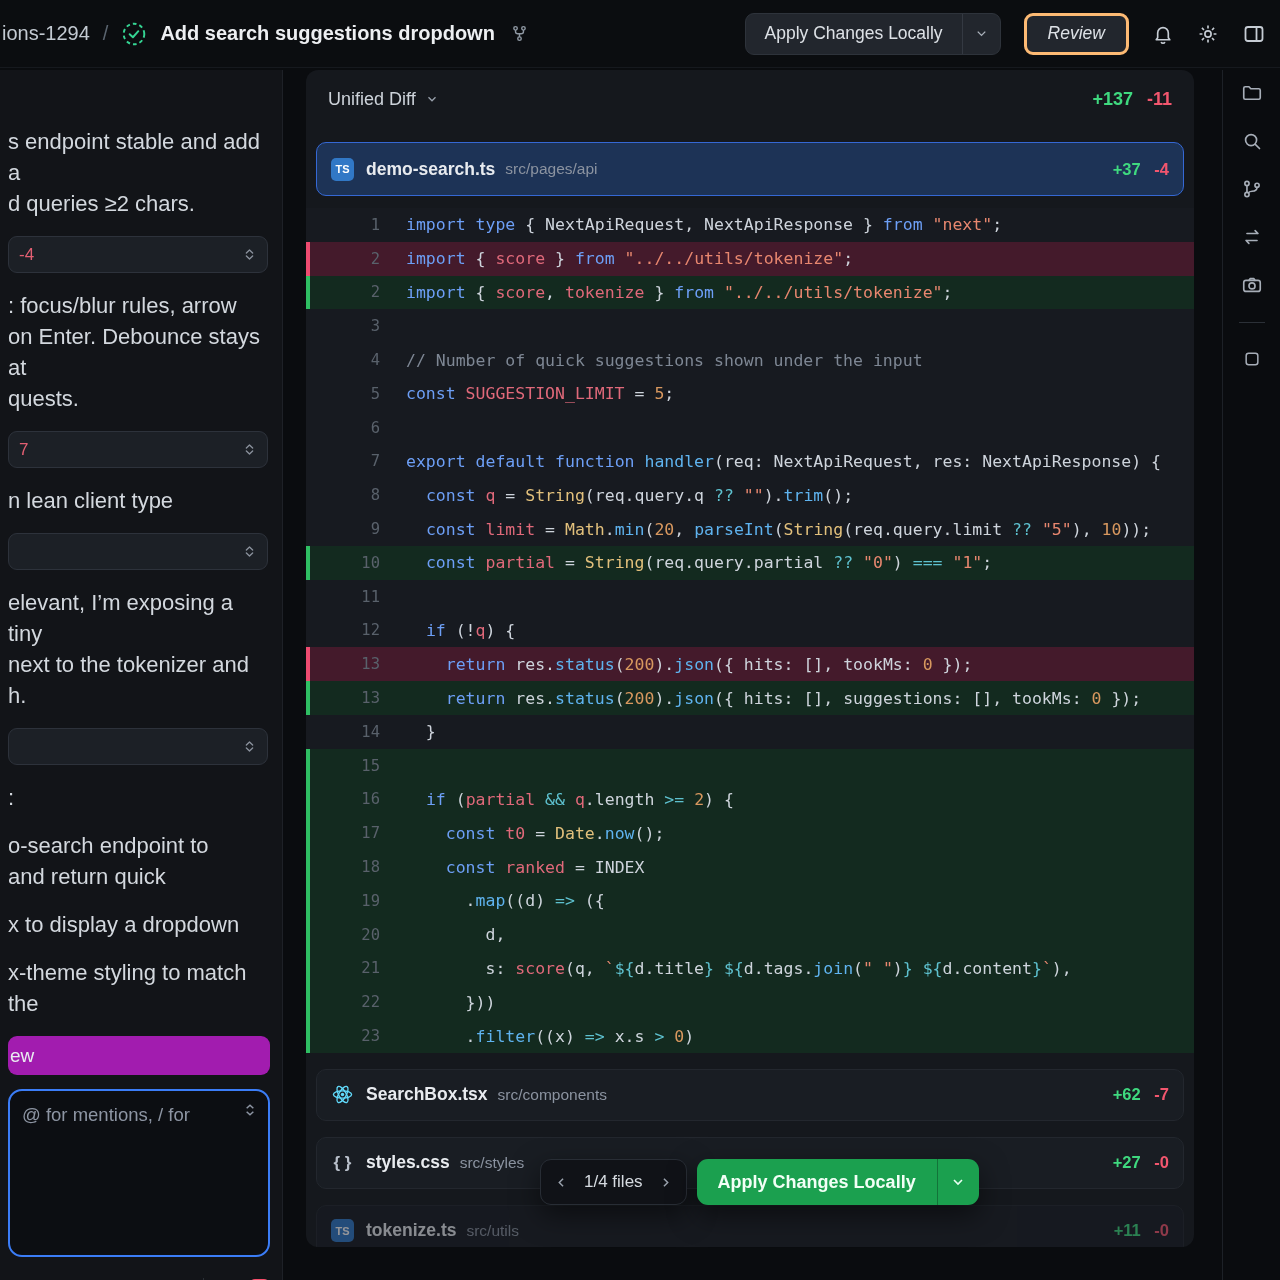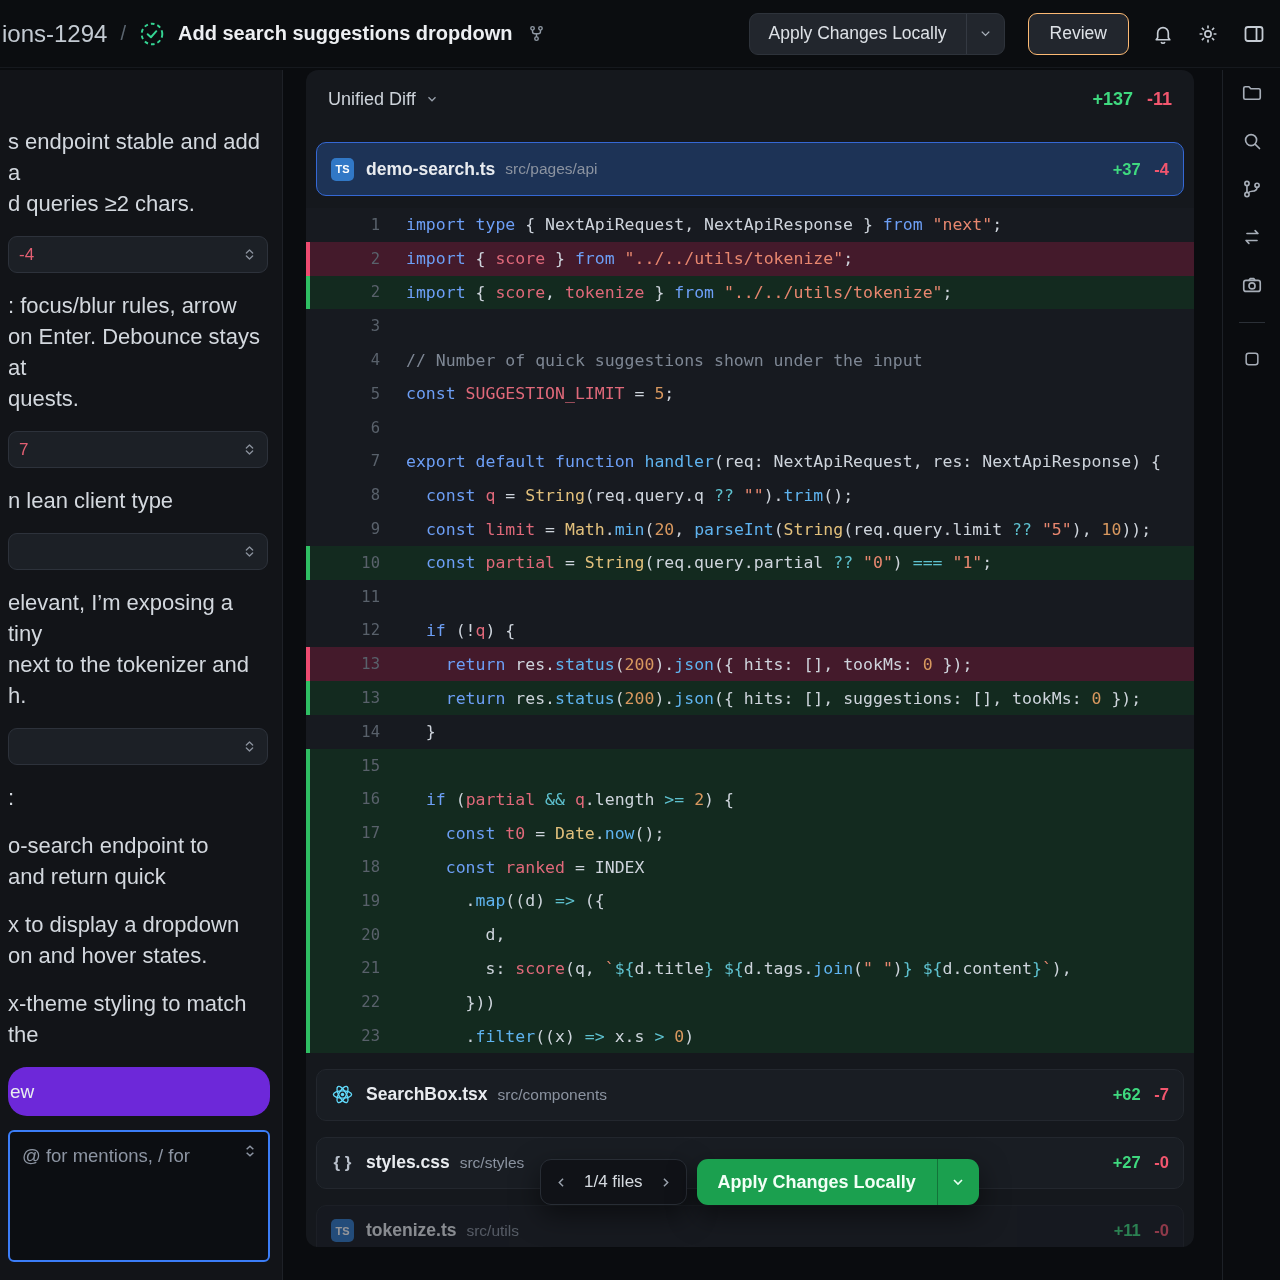--- a/index.html
+++ b/index.html
@@ -8,51 +8,51 @@
     width:1280px; height:1280px; position:relative; overflow:hidden;
     background:#0a0c0f; color:#d5dae0;
     font-family:"Liberation Sans", sans-serif;
   }
   svg { display:block; }
 
   
   .topbar { position:absolute; left:0; top:0; width:1280px; height:68px;
     display:flex; align-items:center; background:#0b0d10;
     border-bottom:1px solid #16191e; padding-right:14px; }
-  .crumb { font-size:24px; color:#c3cad2; margin-left:2px; white-space:nowrap; }
+  .crumb { font-size:20px; color:#c3cad2; margin-left:2px; white-space:nowrap; }
   .crumb-sep { color:#5b6570; font-size:20px; margin:0 13px; }
   .task-check { margin-right:13px; color:#35d493; flex:none; }
   .title { font-size:20px; font-weight:600; color:#edeff2; white-space:nowrap; }
   .fork-ic { margin-left:15px; color:#8f98a3; }
   .topbar-right { margin-left:auto; display:flex; align-items:center; gap:23px; }
   .btn-split { display:flex; align-items:center; background:#22262d; border:1px solid #2e333b;
     border-radius:9px; height:42px; overflow:hidden; cursor:pointer; }
   .btn-split-main { padding:0 19px; font-size:17.5px; color:#dde1e6; }
   .btn-split-chev { width:38px; align-self:stretch; display:flex; justify-content:center; align-items:center;
     border-left:1px solid #343942; color:#aab1ba; }
-  .btn-review { background:#22262d; border:1px solid #fdba74; border-radius:9px; height:42px;
-    padding:0 21px; font-size:17.5px; color:#dde1e6; display:flex; align-items:center; cursor:pointer; }
+  .btn-review { background:#22262d; border:3px solid #fdba74; border-radius:9px; height:42px;
+    padding:0 21px; font-size:17.5px; color:#dde1e6; display:flex; align-items:center; cursor:pointer;font-style:italic; }
   .icon-btn { color:#c6ccd4; cursor:pointer; }
 
   
   .leftpanel { position:absolute; left:0; top:70px; width:283px; bottom:0;
     background:#121418; border-right:1px solid #1e2127;
     display:flex; flex-direction:column; padding:56px 12px 16px 8px; overflow:hidden; }
   .sb-text { font-size:22px; line-height:31px; color:#d3d8de; margin-bottom:17px; }
   .sb-select { height:37px; background:#1c2026; border:1px solid #2d323b; border-radius:9px;
     display:flex; align-items:center; justify-content:space-between;
     padding:0 10px; margin:0 2px 17px 0; cursor:pointer; flex:none; }
   .sb-select-label { font-size:17px; color:#cdd3da; }
   .sb-select-label.red { color:#e35f72; }
   .sb-select .updown { color:#8a919c; }
   .sb-spacer { flex:1; }
-  .sb-review-btn { height:49px; background:#6d28d9; border-radius:19px; color:#e9edf0;
+  .sb-review-btn { height:39px; background:#a21caf; border-radius:9px; color:#e9edf0;
     font-size:19px; display:flex; align-items:center; padding-left:2px; margin-bottom:14px;
     cursor:pointer; flex:none; }
-  .composer { height:132px; border:2px solid #3b7df7; border-radius:6px; background:#0c0e12;
+  .composer { height:168px; border:2px solid #3b7df7; border-radius:14px; background:#0c0e12;
     padding:13px 12px; position:relative; margin-bottom:14px; flex:none; cursor:text; }
   .composer-ph { color:#8d95a3; font-size:18.5px; }
   .composer-chev { position:absolute; top:11px; right:10px; color:#8d95a3; cursor:pointer; }
   .perm-row { display:flex; align-items:center; height:36px; flex:none; }
   .perm-label { font-size:17.5px; color:#ccd2d9; }
   .perm-chev { color:#9aa2ac; margin-left:9px; }
   .perm-right { margin-left:auto; display:flex; align-items:center; gap:13px; }
   .vdiv { width:1px; height:22px; background:#2a2f36; }
   .cursor-ic { color:#aeb5be; cursor:pointer; }
   .rec-btn { width:21px; height:21px; background:#f64e6b; border-radius:6px; cursor:pointer; }
@@ -226,21 +226,20 @@
       </div>
       <div class="sb-text">
         <div>:</div>
       </div>
       <div class="sb-text">
         <div>o-search endpoint to</div>
         <div>and return quick</div>
       </div>
       <div class="sb-text">
         <div>x to display a dropdown</div>
-        <div>on and hover states.</div>
       </div>
       <div class="sb-text">
         <div>x-theme styling to match the</div>
       </div>
     </div>
   <div class="sb-spacer"></div>
 
   <div class="sb-review-btn">
     <span>ew</span>
   </div>

